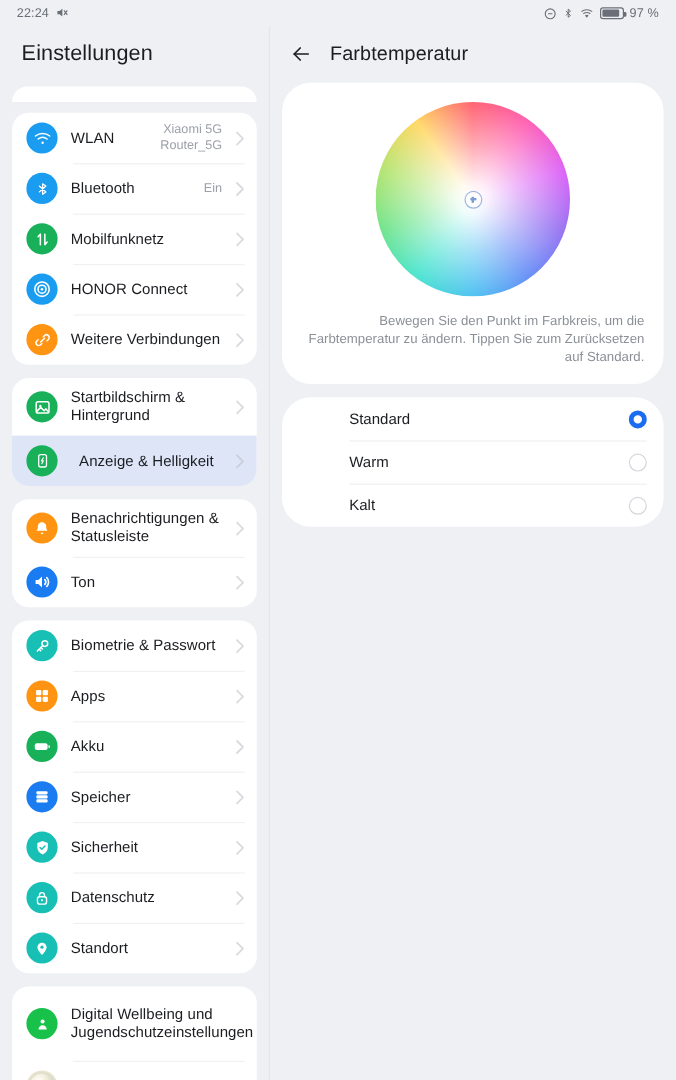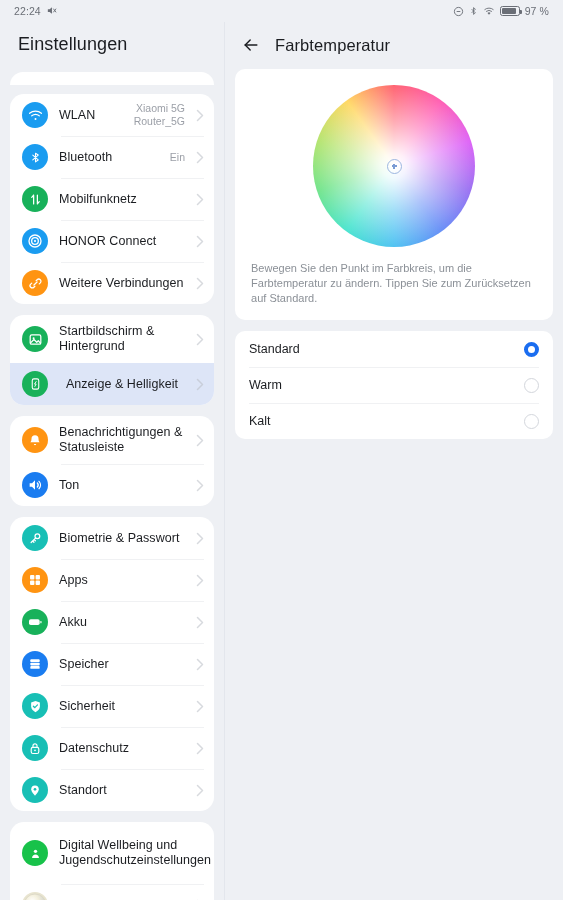--- a/index.html
+++ b/index.html
@@ -101,21 +101,21 @@
     line-height: 13px; max-width: 76px;
   }
   .chev {
     flex: 0 0 8px; width: 8px; height: 13px; opacity: .55;
   }
   .chev svg { display: block; }
 
   
   .detail-body { padding: 14px 10px 0 10px; }
   .panel {
-    background: #fff; border-radius: 10px; overflow: hidden;
+    background: #fff; border-radius: 24px; overflow: hidden; text-align: right;
   }
   .wheel-card { padding: 16px 12px 12px 12px; }
   .wheel-wrap { display: flex; justify-content: center; }
   .wheel {
     width: 162px; height: 162px; border-radius: 50%;
     position: relative;
     background:
       radial-gradient(circle at 50% 50%, rgba(255,255,255,1) 0%, rgba(255,255,255,.92) 11%, rgba(255,255,255,.55) 38%, rgba(255,255,255,.12) 72%, rgba(255,255,255,0) 100%),
       conic-gradient(from 0deg,
         #ff4b5c 0deg,
@@ -144,21 +144,21 @@
   .wheel-dot::after { top: 50%; left: 4px; right: 4px; height: 1.2px; margin-top: -.6px; }
 
   .wheel-hint {
     font-size: 11px; color: #8b9097; line-height: 15px;
     padding: 14px 4px 2px 4px; letter-spacing: .02px;
   }
 
   .opt-card { margin-top: 11px; }
   .opt-row {
     display: flex; align-items: center; justify-content: space-between;
-    padding: 0 14px; min-height: 36px; position: relative; cursor: pointer;
+    padding: 0 14px; min-height: 36px; position: relative; cursor: pointer; margin-left: 42px;
   }
   .opt-row + .opt-row::before {
     content: ""; position: absolute; top: 0; left: 14px; right: 14px;
     height: 1px; background: #f0f1f3;
   }
   .opt-label { font-size: 12.5px; color: #1b1d21; }
   .radio {
     width: 15px; height: 15px; border-radius: 50%;
     border: 1.4px solid #d3d6dc; flex: 0 0 15px;
   }

